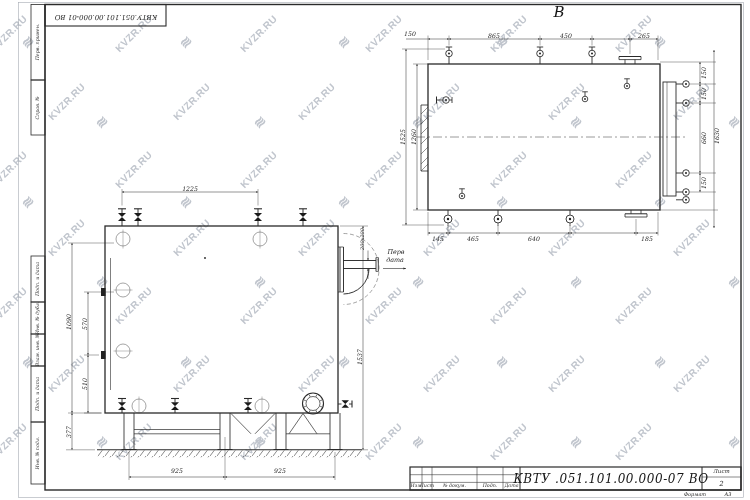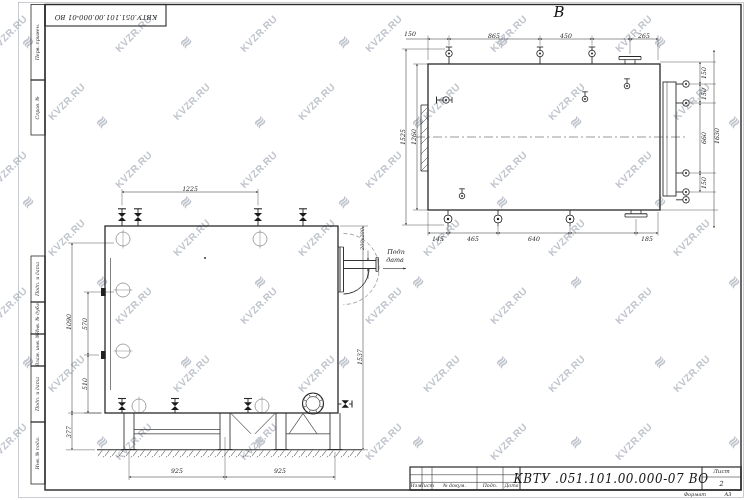--- a/index.html
+++ b/index.html
@@ -496,16 +496,16 @@
 
   <span class="lb d" style="left:190px;top:188.5px">1225</span>
   <span class="lb d r" style="left:68.5px;top:322px">1090</span>
   <span class="lb d r" style="left:84.5px;top:323.5px">570</span>
   <span class="lb d r" style="left:84.5px;top:384px">510</span>
   <span class="lb d r" style="left:68.5px;top:431.5px">377</span>
   <span class="lb d r" style="left:359.5px;top:357px">1537</span>
   <span class="lb d" style="left:177px;top:470.5px">925</span>
   <span class="lb d" style="left:280px;top:470.5px">925</span>
   <span class="lb sm r" style="left:361.5px;top:238.5px">200х200</span>
-  <span class="lb ann" style="left:396px;top:251.5px">Подп</span>
+  <span class="lb ann" style="left:396px;top:251.5px">Перв</span>
   <span class="lb ann" style="left:395px;top:259.5px">дата</span>
 
 </div>
 
 </body></html>

